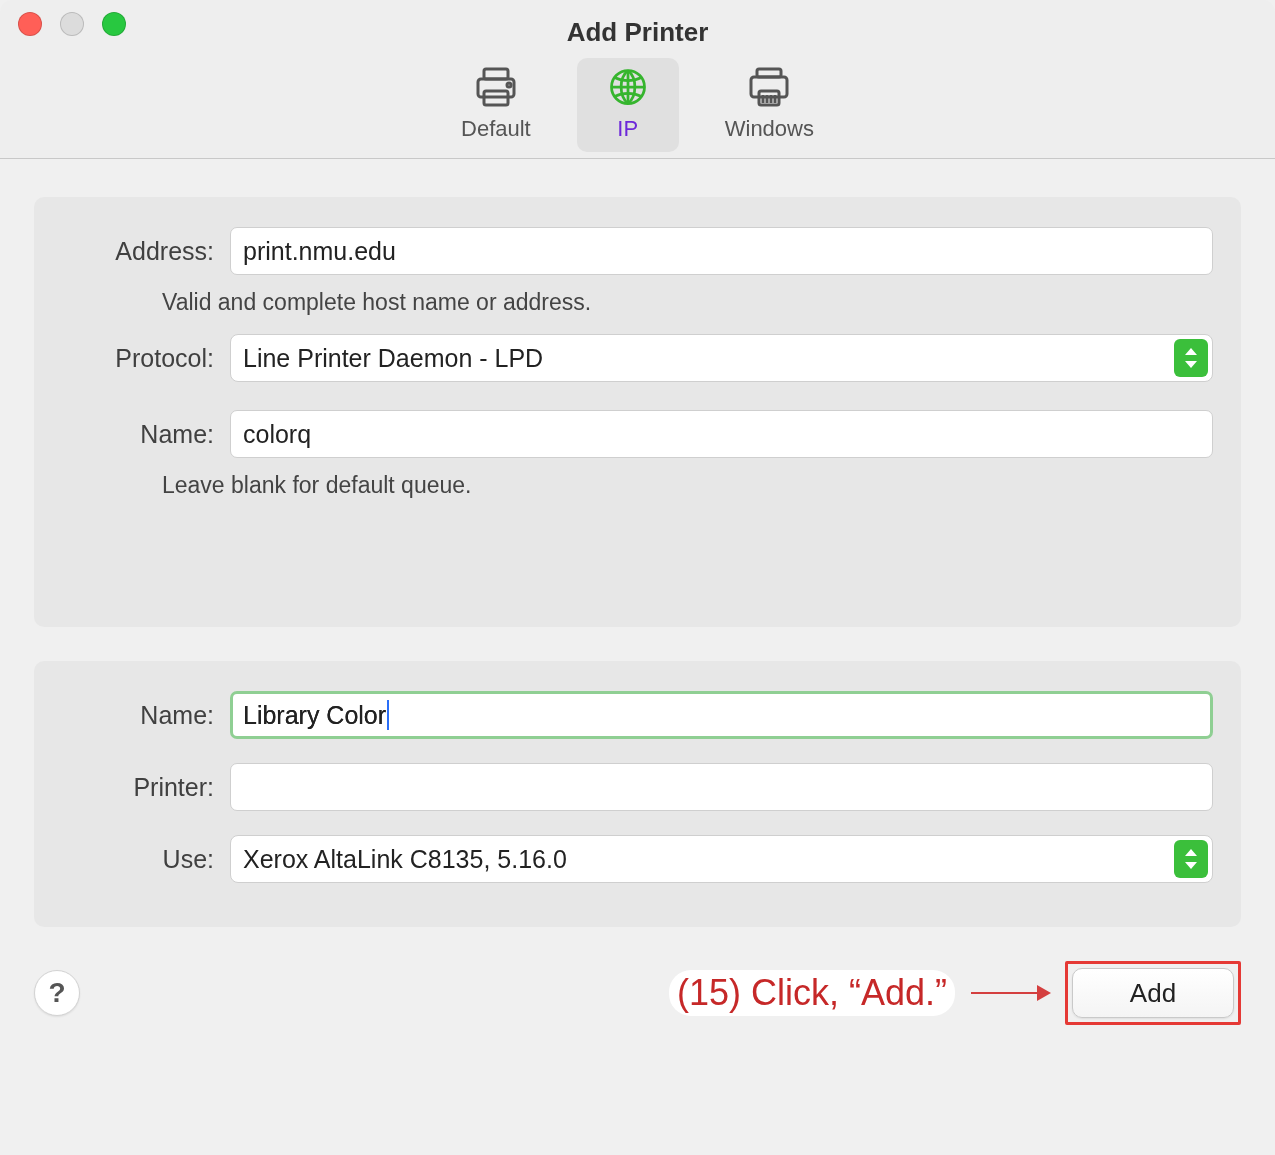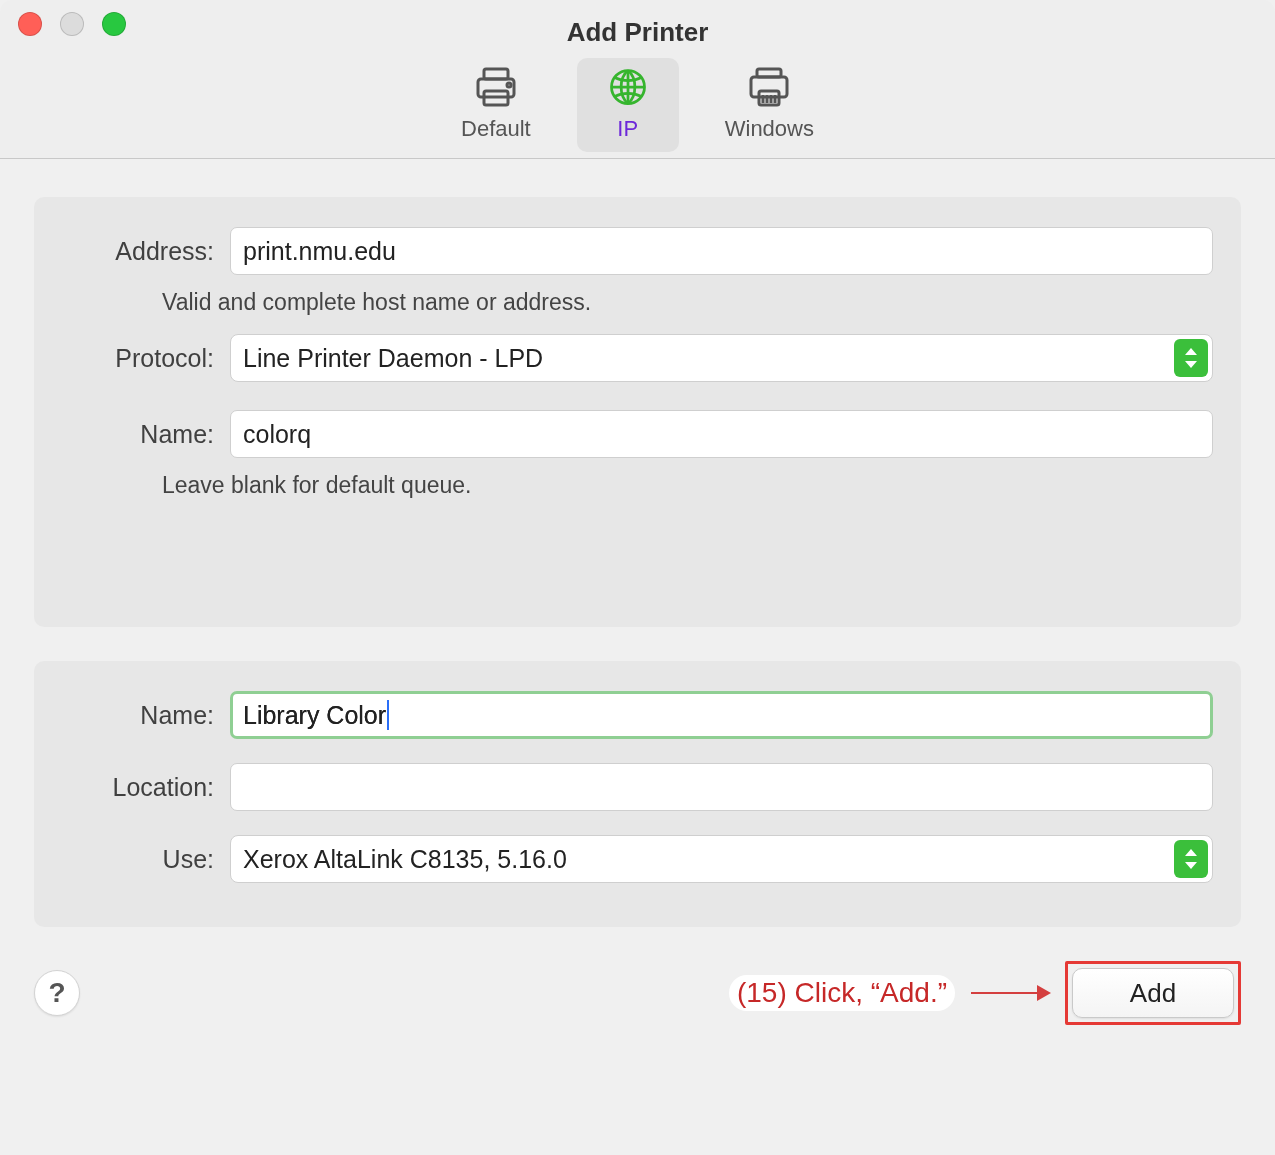--- a/index.html
+++ b/index.html
@@ -201,21 +201,21 @@
     color: #555;
     display: flex; align-items: center; justify-content: center;
     cursor: pointer;
   }
 
   .annotation-wrap {
     display: flex; align-items: center; gap: 16px;
   }
   .annotation-text {
     color: #c62828;
-    font-size: 28px;
+    font-size: 36px;
     background: #fff;
     border-radius: 22px;
     padding: 2px 8px;
   }
   .arrow {
     width: 78px; height: 2px;
     background: #d43f3f;
     position: relative;
   }
   .arrow::after {
@@ -342,21 +342,21 @@
             <span class="display">
               <span>Library Color</span>
                 <span class="caret"></span>
             </span>
           </div>
         </div>
       </div>
       <div style="height:10px"></div>
 
       <div class="row">
-        <div class="label-col">Location:</div>
+        <div class="label-col">Printer:</div>
         <div class="field-col">
           <input type="text" class="field" value="" style="">
         </div>
       </div>
       <div style="height:10px"></div>
 
       <div class="row">
         <div class="label-col">Use:</div>
         <div class="field-col">
           <div class="select">

